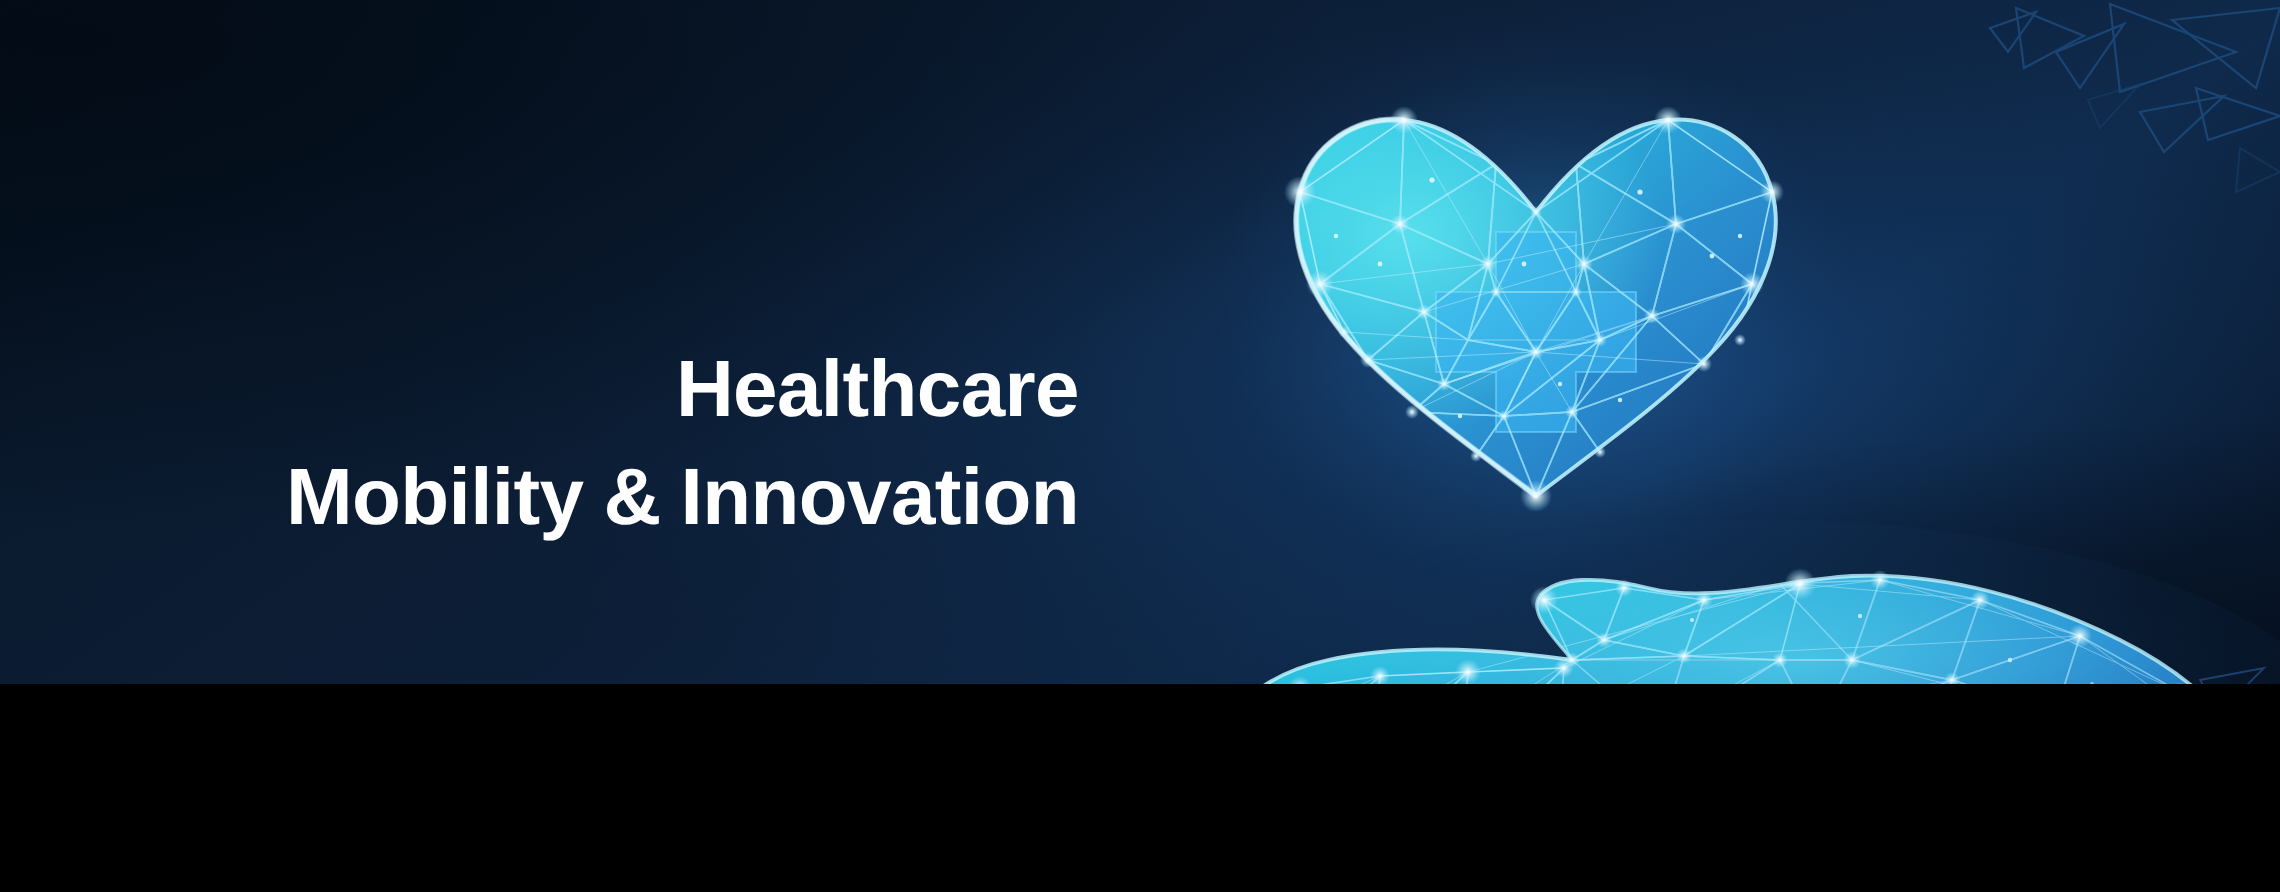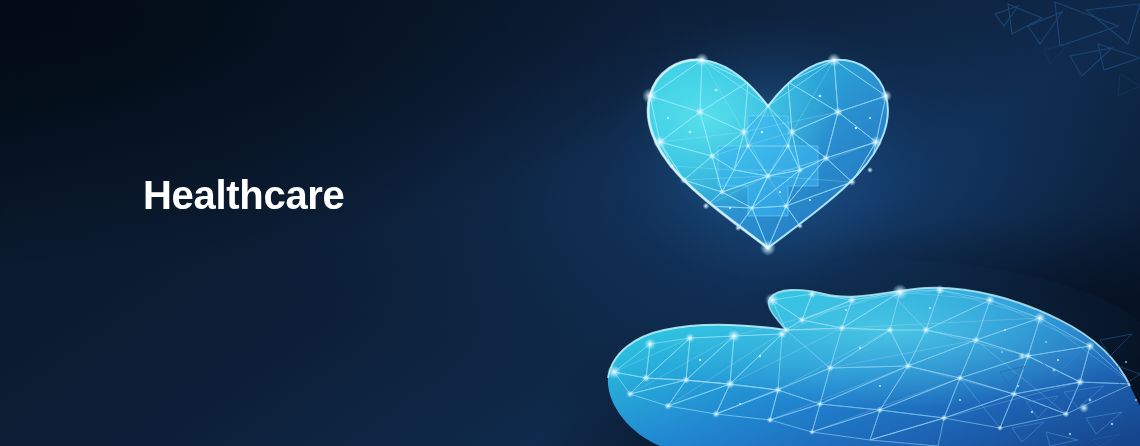--- a/index.html
+++ b/index.html
@@ -4,21 +4,21 @@
 <title>Healthcare Mobility &amp; Innovation Banner</title>
 <style>
   html, body {
     margin: 0;
     padding: 0;
     background: #000;
   }
   #banner {
     position: relative;
     width: 1140px;
-    height: 446px;
+    height: 342px;
     overflow: hidden;
     font-family: "Liberation Sans", sans-serif;
     background: #d946ef;
     text-align: right;
   }
   #banner svg.layer {
     position: absolute;
     left: 0;
     top: 0;
     width: 1140px;
@@ -469,15 +469,16 @@
       <circle cx="1002" cy="352" r="1.1"></circle>
       <circle cx="1136" cy="400" r="1"></circle>
       <circle cx="1046" cy="342" r="1"></circle>
     </g>
     <circle cx="1084" cy="408" r="5" fill="url(#nodeGlowW)" opacity="0.9"></circle>
     <circle cx="1022" cy="356" r="4" fill="url(#nodeGlowW)" opacity="0.85"></circle>
   </svg>
 
   <div class="headline">
     <span class="line">Healthcare</span>
+    <span class="line"><span>Mobility</span><span class="amp">&amp;</span><span>Innovation</span></span>
   </div>
 
 </div>
 
 </body></html>

